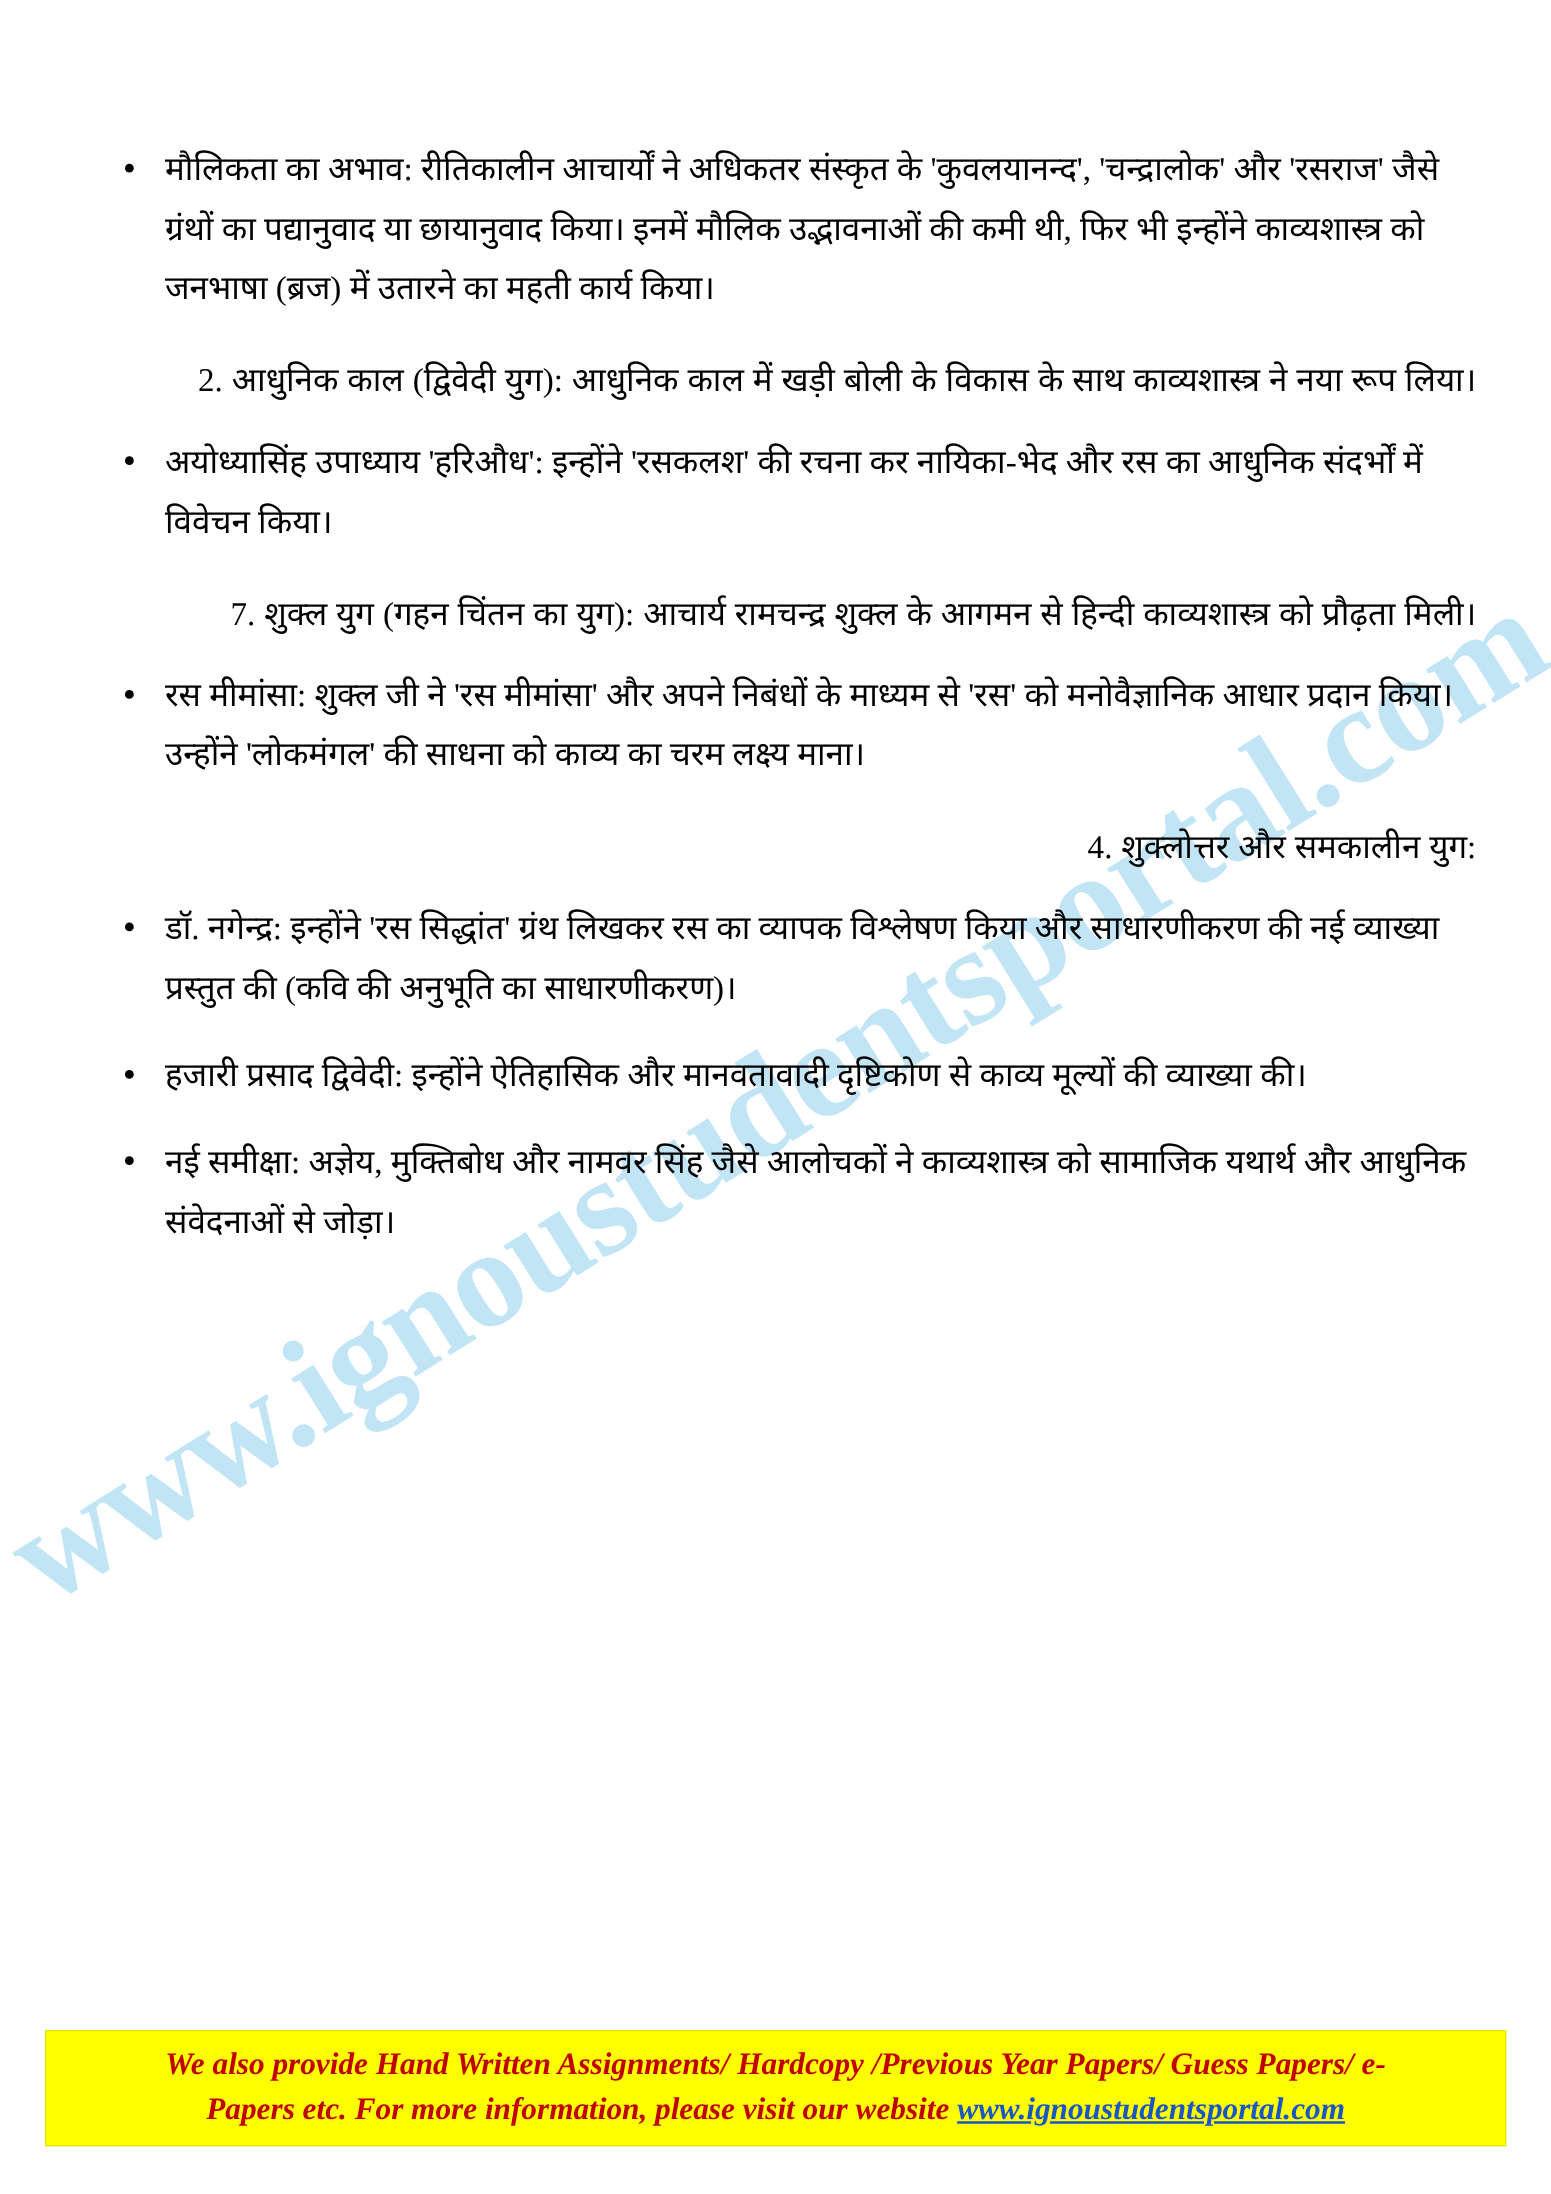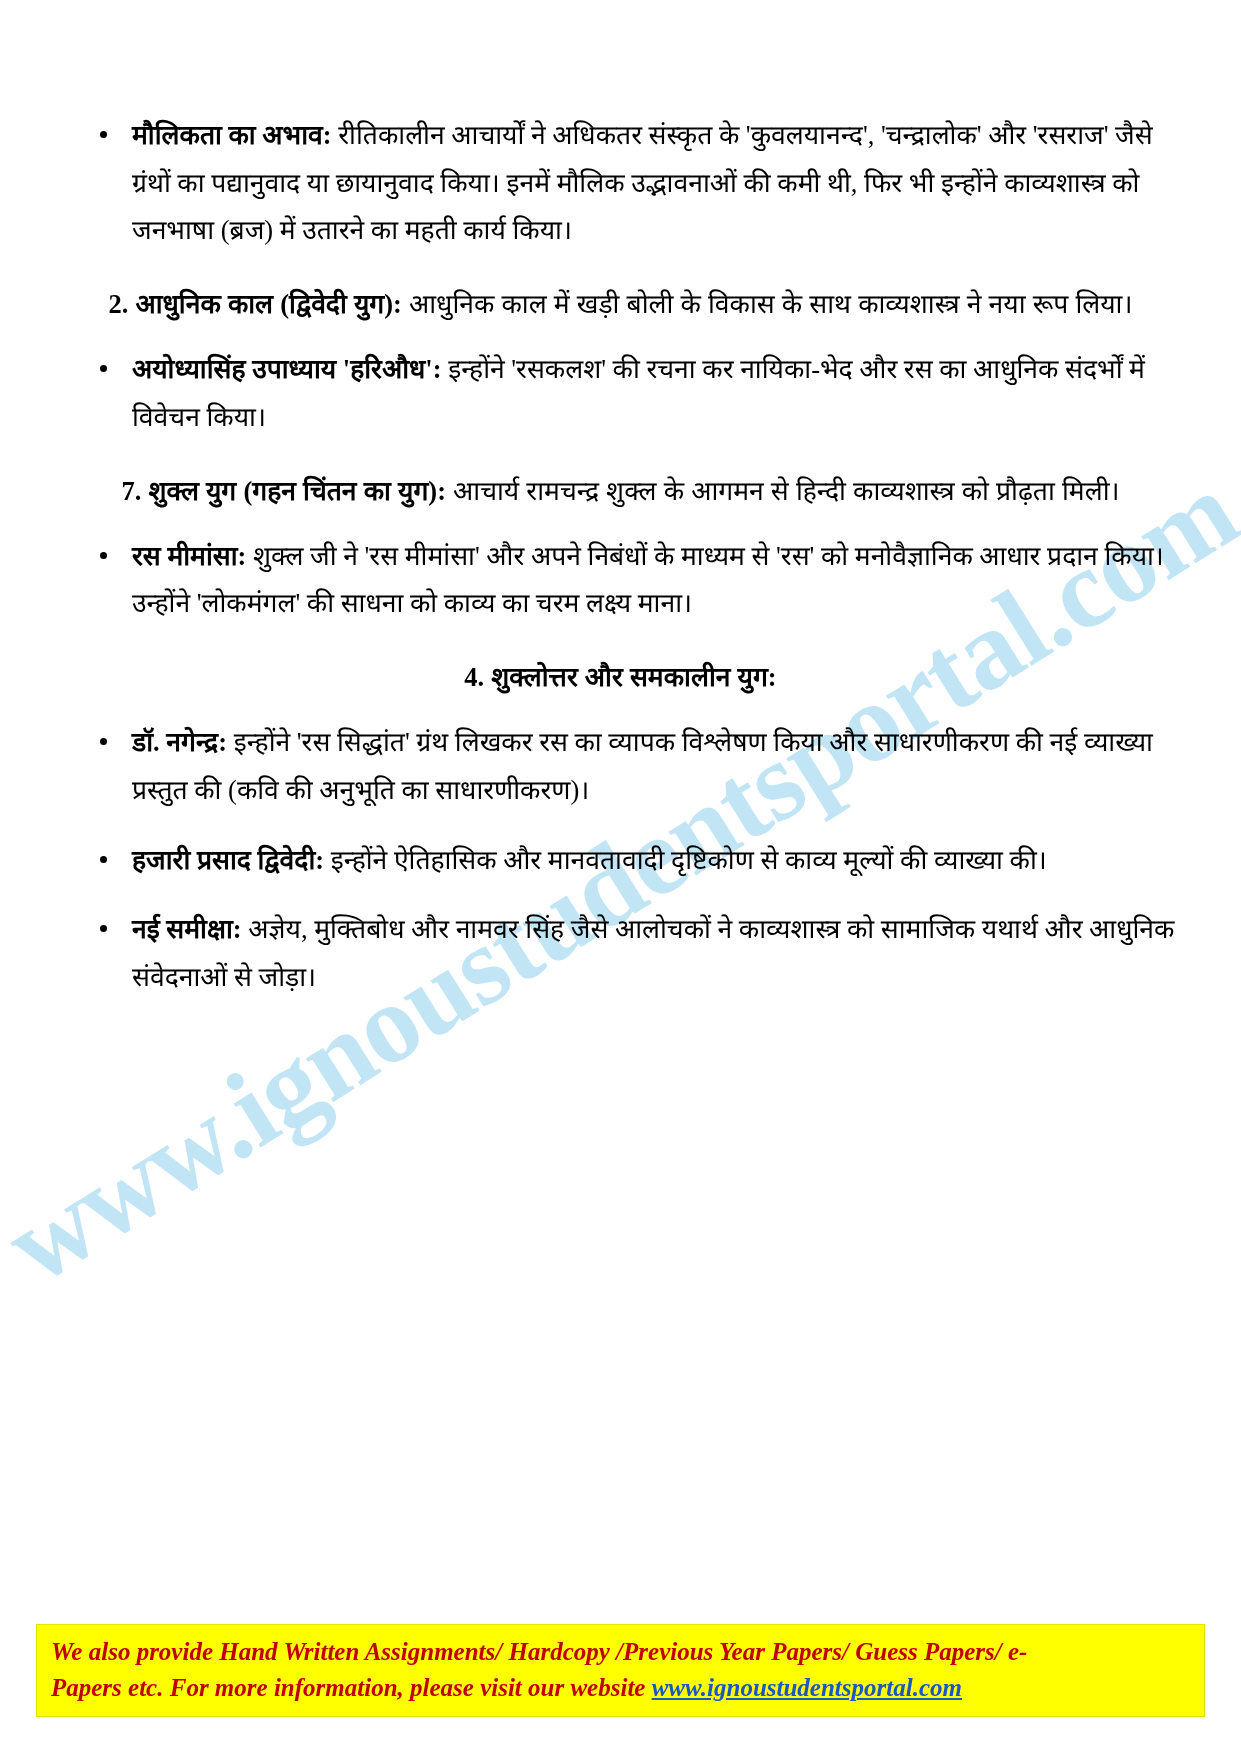--- a/index.html
+++ b/index.html
@@ -42,21 +42,21 @@
     left: 56px;
     top: 112px;
     width: 1125px;
     z-index: 2;
   }
 
   .para {
     font-size: 26.5px;
     line-height: 1.78;
     margin: 0 0 14px 0;
-    text-align: center;
+    text-align: right;
     word-spacing: 0.5px;
   }
 
   .heading-para {
     font-size: 26.5px;
     line-height: 1.78;
     margin: 26px 0 18px 0;
     padding-left: 4px;
   }
 
@@ -78,33 +78,34 @@
     position: absolute;
     left: 44px;
     top: 0.72em;
     width: 7px;
     height: 7px;
     background: #000;
     border-radius: 50%;
   }
 
   .lbl {
-    font-weight: 700;
+    font-weight: 400;
   }
 
   
   .footer-banner {
     position: absolute;
     left: 36px;
     bottom: 38px;
     width: 1169px;
     background: #ffff00;
     border: 1px solid #e3e300;
     box-sizing: border-box;
     padding: 9px 14px 11px 14px;
+    text-align: center;
     z-index: 3;
   }
   .footer-line {
     font-family: "Liberation Serif", "DejaVu Serif", serif;
     font-style: italic;
     font-weight: 700;
     font-size: 25px;
     line-height: 1.42;
     color: #c00000;
     white-space: nowrap;

